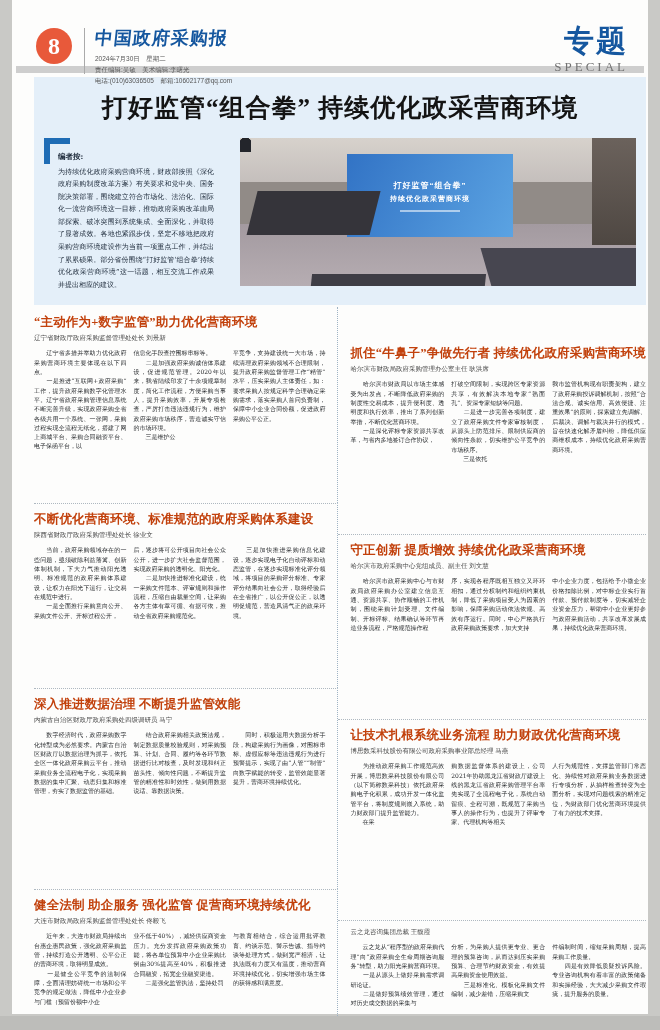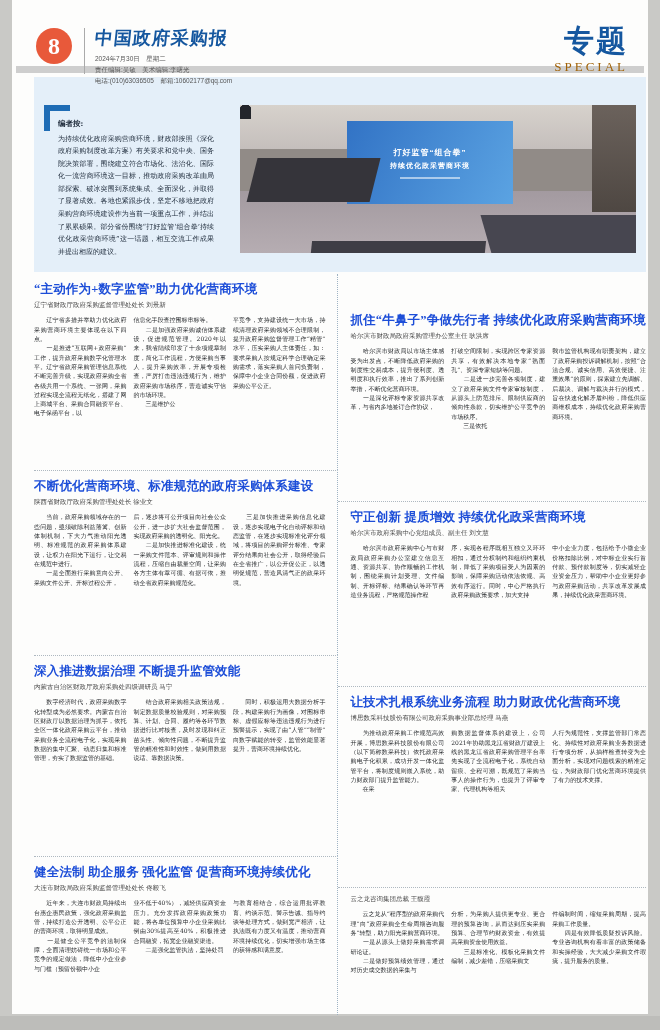--- a/index.html
+++ b/index.html
@@ -9,21 +9,21 @@
 
   
   .masthead { display:flex; align-items:flex-start; padding:26px 20px 0 24px; height:58px; }
   .page-num { width:36px; height:36px; border-radius:50%; background:#e8593a; color:#fff;
               font:bold 24px "Liberation Serif", serif; display:flex; align-items:center; justify-content:center; margin-top:2px; }
   .mast-div { width:1px; height:46px; background:#aaa; margin:2px 10px 0 12px; }
   .paper-name { color:#15579f; font:bold 18px "DejaVu Serif", serif; transform:skewX(-6deg); letter-spacing:1px; }
   .mast-info { font-size:6.5px; color:#555; line-height:1.7; margin-top:3px; white-space:pre-line; }
   .edition { margin-left:auto; text-align:right; }
   .ed-cn { color:#15579f; font:bold 30px "DejaVu Serif", serif; letter-spacing:2px; line-height:1; }
-  .ed-en { color:#a16207; font:13px "Liberation Serif", serif; letter-spacing:3px; margin-top:3px; }
+  .ed-en { color:#737373; font:13px "Liberation Serif", serif; letter-spacing:3px; margin-top:3px; }
   .gray-bar { height:7px; background:#cecece; margin:8px 4px 0 4px; }
 
   
   .lead { background:#e4eff9; margin:4px 2px 0 22px; padding:14px 10px 10px; }
   .lead h1 { text-align:center; font:bold 25px "Liberation Serif", serif; color:#141414; letter-spacing:1px; }
   .lead-body { display:flex; gap:20px; margin-top:14px; }
   .note { width:176px; position:relative; padding:12px 6px 4px 14px;
           font-family:"DejaVu Serif", serif; font-size:7px; line-height:1.8; color:#1d2a3a;
           text-align:justify; }
   .note .corner { position:absolute; left:0; top:0; width:26px; height:26px;
@@ -62,21 +62,21 @@
   .person:nth-of-type(6){ right:31%; bottom:48%; width:10px; }
   .person:nth-of-type(7){ right:9%; bottom:22%; width:18px; height:24px; background:#1d1f26; }
   .person:nth-of-type(8){ left:36%; bottom:40%; width:9px; height:11px; }
 
   
   .articles { margin:2px 2px 0 22px; display:grid; grid-template-columns:1fr 1fr; position:relative; }
   article { padding:7px 0 8px; }
   article.leftcol { border-right:1px dotted #9fb3c4; padding-right:12px; }
   article.rightcol { padding-left:12px;margin-top:31px; }
   article.rowed { border-top:1px dotted #aeb8c0; }
-  article h2 { font:bold 12.5px "Liberation Serif", serif; color:#1d4ed8; letter-spacing:.2px; margin-bottom:3px; white-space:nowrap; overflow:hidden; }
+  article h2 { font:bold 12.5px "Liberation Serif", serif; color:#c2410c; letter-spacing:.2px; margin-bottom:3px; white-space:nowrap; overflow:hidden; }
   .byline { font-size:6.5px; color:#4a4a4a; margin-bottom:5px; }
   .cols { display:grid; grid-template-columns:repeat(3,1fr); gap:0 7px; }
   .col { font-family:"DejaVu Serif", serif; font-size:6px; line-height:1.55; color:#26292c;
          text-align:justify; white-space:pre-line; }
   .r1 { min-height:165px; } .r2 { min-height:154px; } .r3 { min-height:170px; } .r4 { min-height:158px; }
   .page-credit { position:absolute; right:14px; bottom:4px; font:bold 6.5px "DejaVu Serif", serif; color:#222; }
 
   .edge-bottom { position:absolute; left:0; right:0; bottom:0; height:14px; background:#bdbdba; }
 </style>
 </head>
@@ -94,20 +94,21 @@
 电话:(010)63036505　邮箱:10602177@qq.com</div>
     </div>
     <div class="edition">
       <div class="ed-cn">专题</div>
       <div class="ed-en">SPECIAL</div>
     </div>
   </header>
   <div class="gray-bar"></div>
 
   <section class="lead">
+    <h1>打好监管“组合拳” 持续优化政采营商环境</h1>
     <div class="lead-body">
       <div class="note">
         <div class="corner"></div>
         <b>编者按:</b>
         <span>为持续优化政府采购营商环境，财政部按照《深化政府采购制度改革方案》有关要求和党中央、国务院决策部署，围绕建立符合市场化、法治化、国际化一流营商环境这一目标，推动政府采购改革由局部探索、破冰突围到系统集成、全面深化，并取得了显著成效。各地也紧跟步伐，坚定不移地把政府采购营商环境建设作为当前一项重点工作，并结出了累累硕果。部分省份围绕“打好监管‘组合拳’持续优化政采营商环境”这一话题，相互交流工作成果并提出相应的建议。</span>
       </div>
       <div class="photo">
         <div class="ph-ceiling"></div>
         <div class="ph-wall"></div>
         <div class="ph-floor"></div>

